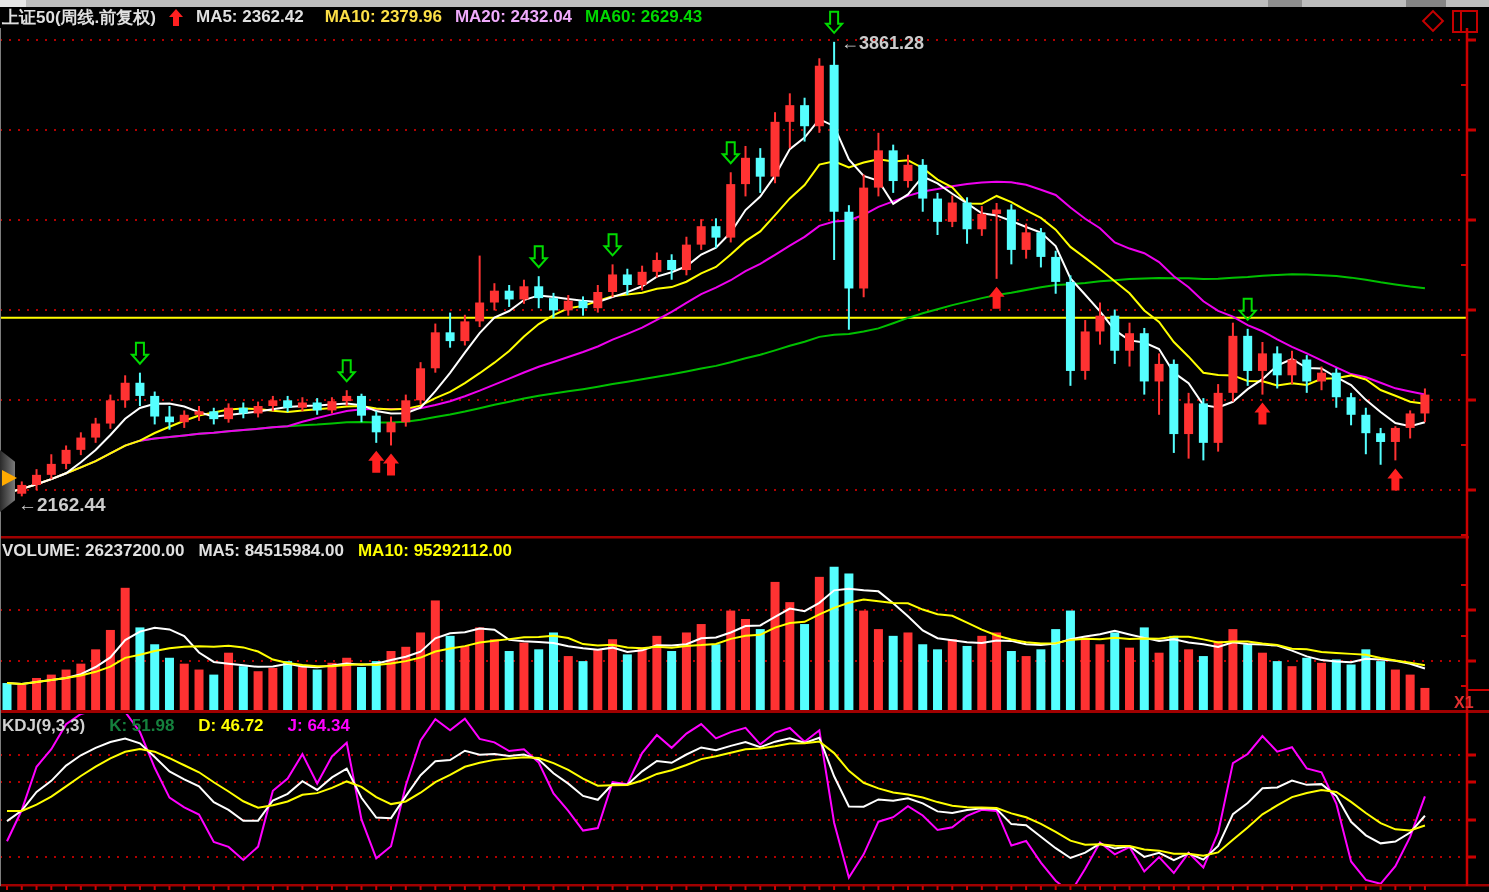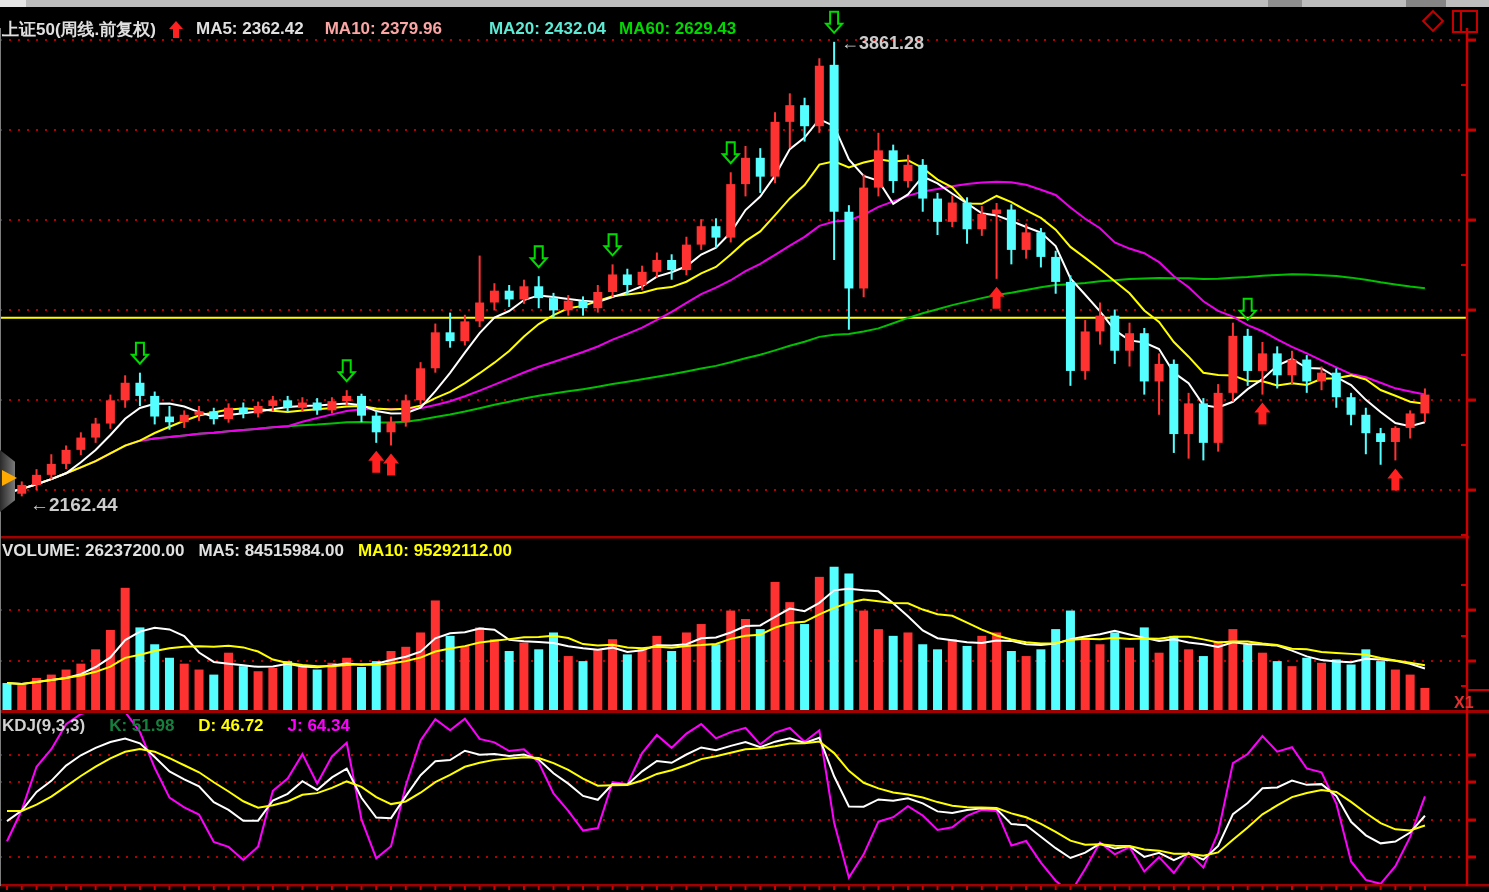--- a/index.html
+++ b/index.html
@@ -2,30 +2,30 @@
 <html><head>
 <meta charset="utf-8">
 <style>
   html,body{margin:0;padding:0;background:#222;}
   .screen{position:relative;width:1489px;height:892px;background:#000;overflow:hidden;
           font-family:"Liberation Sans","DejaVu Sans",sans-serif;}
   .topstrip{position:absolute;left:0;top:0;width:1489px;height:7px;background:#bdbdbd;}
   .topstrip .s1{position:absolute;left:0;top:0;width:26px;height:7px;background:#e6e6e6;}
   .topstrip .s2{position:absolute;left:1268px;top:0;width:34px;height:7px;background:#8f8f8f;}
   .topstrip .s3{position:absolute;left:1406px;top:0;width:40px;height:7px;background:#858585;}
-  .hdr{position:absolute;left:2px;top:18px;height:22px;display:flex;align-items:center;gap:13px;
+  .hdr{position:absolute;left:2px;top:6px;height:22px;display:flex;align-items:center;gap:13px;
        font-size:17px;font-weight:700;white-space:nowrap;z-index:5;}
   .volhdr{position:absolute;left:2px;top:541px;height:20px;display:flex;align-items:flex-start;gap:14px;
        font-size:17px;font-weight:700;white-space:nowrap;z-index:5;}
   .kdjhdr{position:absolute;left:2px;top:716px;height:20px;display:flex;align-items:center;gap:24px;
        font-size:17px;font-weight:700;white-space:nowrap;z-index:5;}
   #plot{position:absolute;left:0;top:0;z-index:1;}
   .ann{position:absolute;z-index:4;font-size:18px;font-weight:700;color:#cccccc;white-space:nowrap;}
   .ann.hi{left:841px;top:33px;}
-  .ann.lo{left:30px;top:494px;font-size:19px;}
+  .ann.lo{left:18px;top:494px;font-size:19px;}
   .x1tag{position:absolute;left:1454px;top:694px;z-index:4;font-size:16px;font-weight:700;color:#e03030;}
   .diamond{position:absolute;left:1425px;top:13px;width:12px;height:12px;border:2px solid #c40000;
            transform:rotate(45deg);z-index:5;}
   .panes{position:absolute;left:1452px;top:10px;width:22px;height:19px;border:2px solid #c40000;z-index:5;}
   .panes i{position:absolute;left:6px;top:0;width:0;height:19px;border-left:2px solid #c40000;}
   .handle{position:absolute;left:0;top:450px;width:15px;height:62px;z-index:3;
           background:linear-gradient(90deg,#2a2a2a,#7a7a7a);
           clip-path:polygon(0 0,100% 19%,100% 81%,0 100%);}
   .pricemark{position:absolute;left:2px;top:470px;width:0;height:0;z-index:4;
           border-top:8px solid transparent;border-bottom:8px solid transparent;border-left:15px solid #ffaa00;}
@@ -502,22 +502,22 @@
         <rect x="0" y="714" width="1467" height="170"></rect>
       </clipPath>
     </svg>
 
   <div class="hdr">
     <span style="color: rgb(224, 224, 224);">上证50(周线.前复权)</span>
     <svg width="14" height="17" style="flex:none">
       <polygon points="7,0 14,8 10,8 10,17 4,17 4,8 0,8" fill="#ff2020"></polygon>
     </svg>
     <span style="color: rgb(224, 224, 224);">MA5: 2362.42</span>
-    <span style="color: #fca5a5; padding-left: 8px;">MA10: 2379.96</span>
-    <span style="color: #5eead4; margin-left: 34px;">MA20: 2432.04</span>
+    <span style="color: #fde047; padding-left: 8px;">MA10: 2379.96</span>
+    <span style="color: #f0abfc;">MA20: 2432.04</span>
     <span style="color: rgb(0, 216, 0);">MA60: 2629.43</span>
   </div>
 
   <div class="volhdr">
     <span style="color: rgb(224, 224, 224);">VOLUME: 26237200.00</span>
     <span style="color: rgb(224, 224, 224);">MA5: 84515984.00</span>
     <span style="color: rgb(255, 255, 0);">MA10: 95292112.00</span>
   </div>
 
   <div class="kdjhdr">

